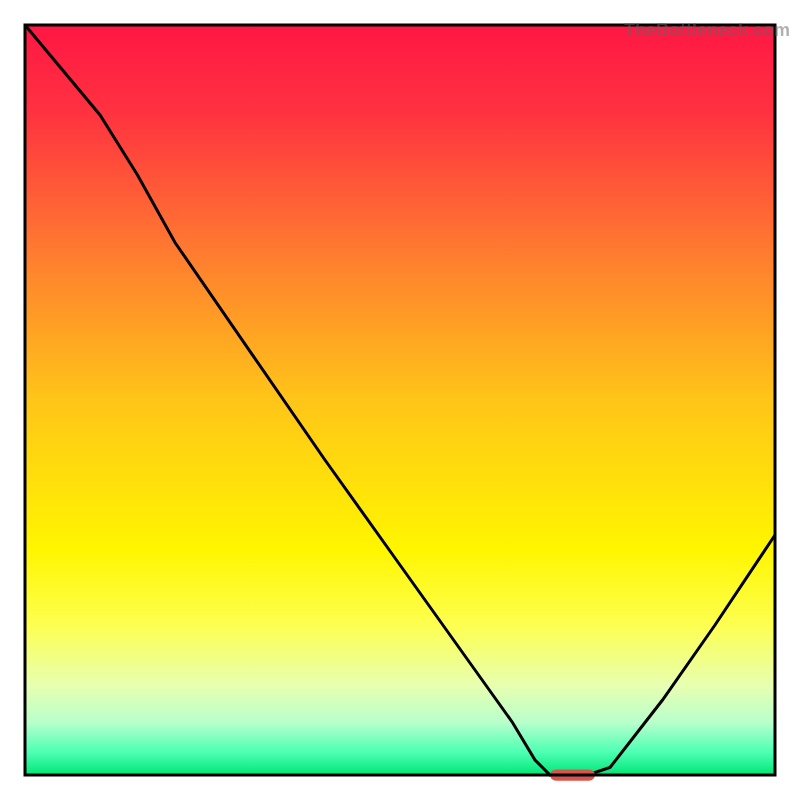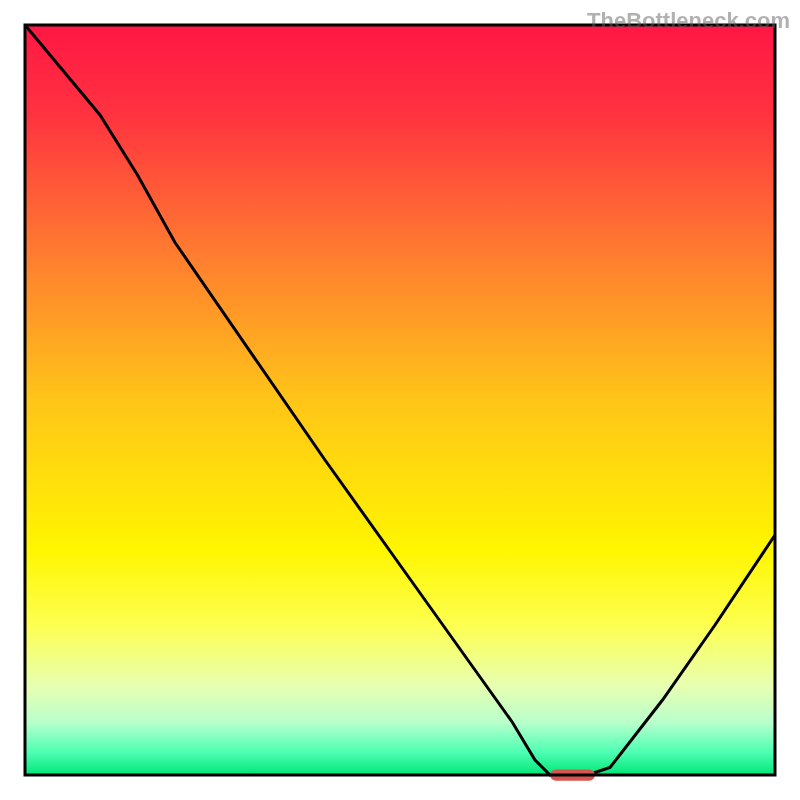--- a/index.html
+++ b/index.html
@@ -1,17 +1,17 @@
 <!DOCTYPE html>
 <html><head>
 <meta charset="utf-8">
 <style>
 body{margin:0;padding:0;font-family:sans-serif}
 .chart-container{position:relative;width:800px;height:800px}
-.watermark{position:absolute;top:8px;right:10px;font-size:22px;font-weight:600;color:rgba(100,100,100,0.5);z-index:2}
+.watermark{position:absolute;top:20px;right:10px;font-size:18px;font-weight:600;color:rgba(100,100,100,0.5);z-index:2}
 svg{display:block}
 </style>
 </head>
 <body>
 
 <div class="chart-container">
   <div class="watermark">TheBottleneck.com</div>
   <svg width="800" height="800" viewBox="0 0 800 800">
     <defs>
       <linearGradient id="bg-grad" x1="0" y1="0" x2="0" y2="1">

